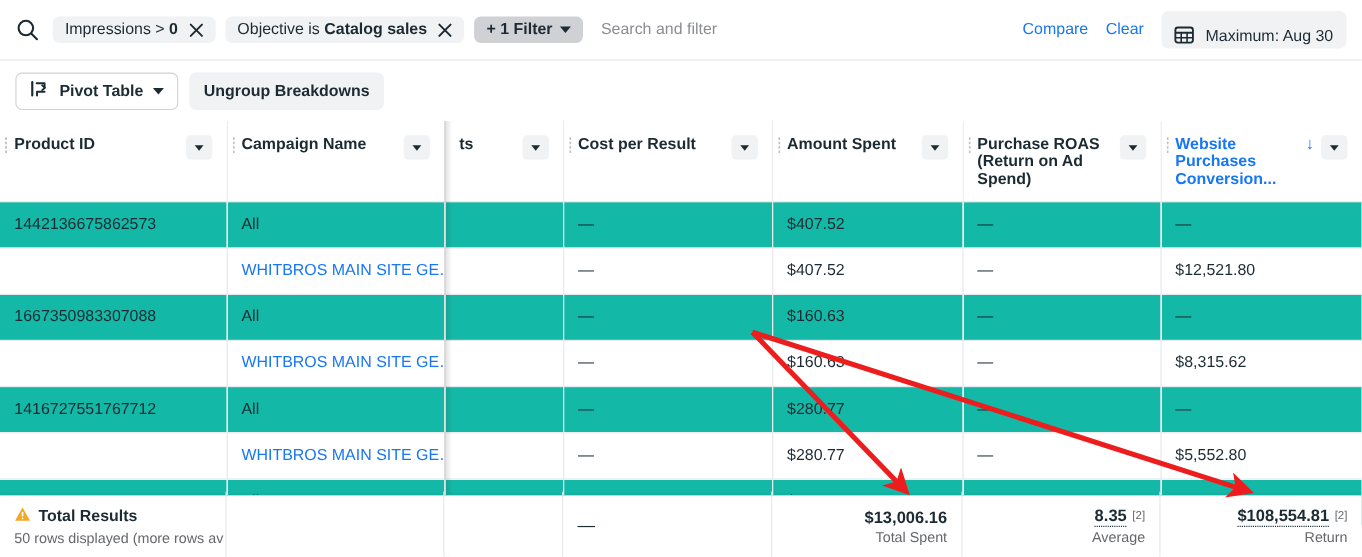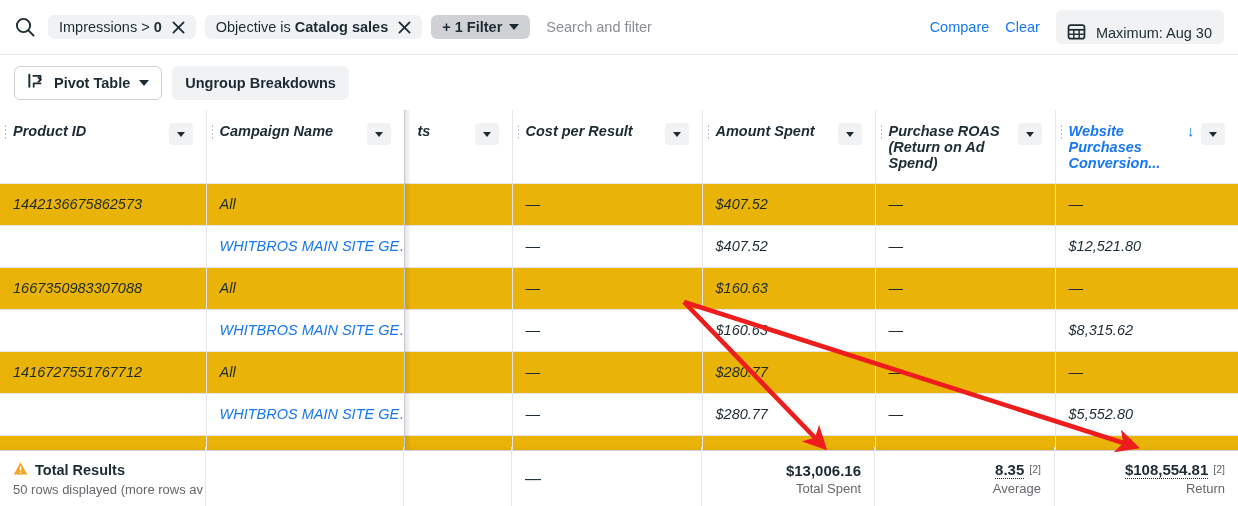--- a/index.html
+++ b/index.html
@@ -54,21 +54,21 @@
     border-radius: 6px; background: #fff; font-size: 14.5px;
     font-weight: 600; cursor: pointer;
   }
   .btn-grey {
     display: inline-flex; align-items: center; height: 34px; padding: 0 13px;
     border-radius: 6px; background: #f1f2f3; font-size: 14.5px;
     font-weight: 600; cursor: pointer;
   }
 
   
-  .tablewrap { position: relative; width: 1238px; height: 396px; overflow: hidden; font-style: italic; }
+  .tablewrap { position: relative; width: 1238px; height: 396px; overflow: hidden; }
   table.grid { border-collapse: collapse; table-layout: fixed; width: 1238px; }
   table.grid th, table.grid td {
     border-right: 1px solid #e4e6eb;
     border-bottom: 1px solid #e4e6eb;
     text-align: left; vertical-align: middle;
     font-size: 14.5px; color: #1c2b33;
     padding: 0 13px; white-space: nowrap; overflow: hidden;
   }
   table.grid thead th {
     height: 73px; vertical-align: top; padding-top: 13px;
@@ -83,21 +83,21 @@
     background-size: 3px 4px;
   }
   .menubtn {
     width: 24px; height: 22px; border-radius: 4px; background: #f1f2f3;
     display: inline-flex; align-items: center; justify-content: center;
     flex: 0 0 24px; cursor: pointer;
   }
   .menubtn .caret { border-top-color: #1c2b33; border-left-width: 4.5px; border-right-width: 4.5px; border-top-width: 5.5px; }
   .sortarrow { color: #1877f2; font-size: 15px; line-height: 14px; flex: 0 0 auto; padding-top: 1px; }
   table.grid tbody td { height: 42px; }
-  tr.alt td { background: #eab308; }
+  tr.alt td { background: #14b8a6; }
   tr.plain td { background: #ffffff; }
   .lnk { color: #1877f2; cursor: pointer; }
   .dash { color: #1c2b33; }
 
   .col-a { width: 206px; } .col-b { width: 198px; }
   .col-c { width: 108px; } .col-d { width: 190px; }
   .col-e { width: 173px; } .col-f { width: 180px; }
   .col-g { width: 183px; }
 
   

